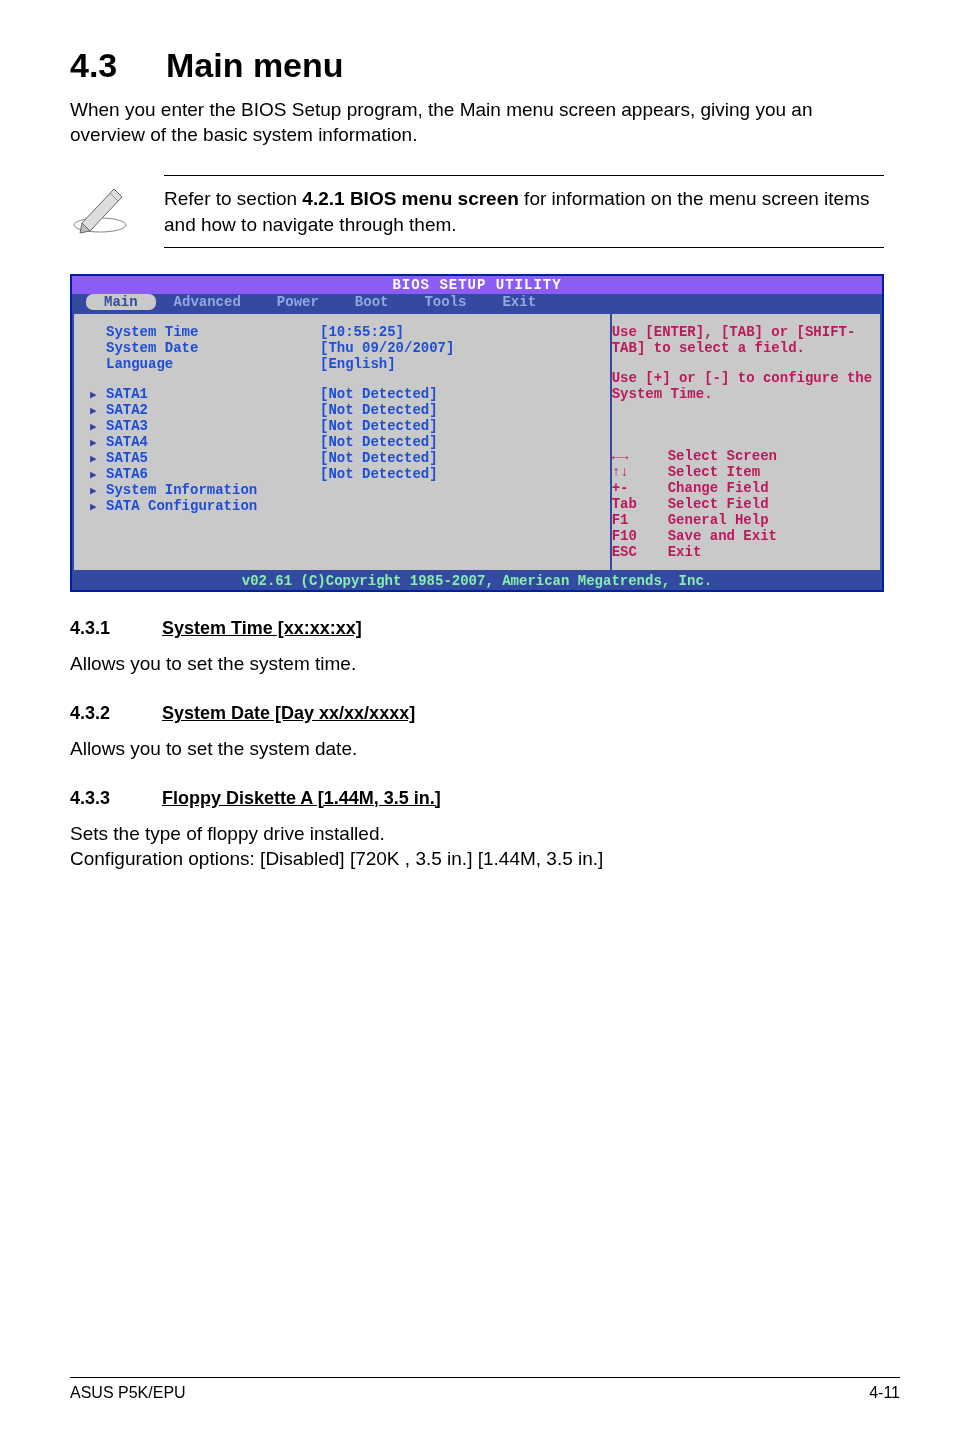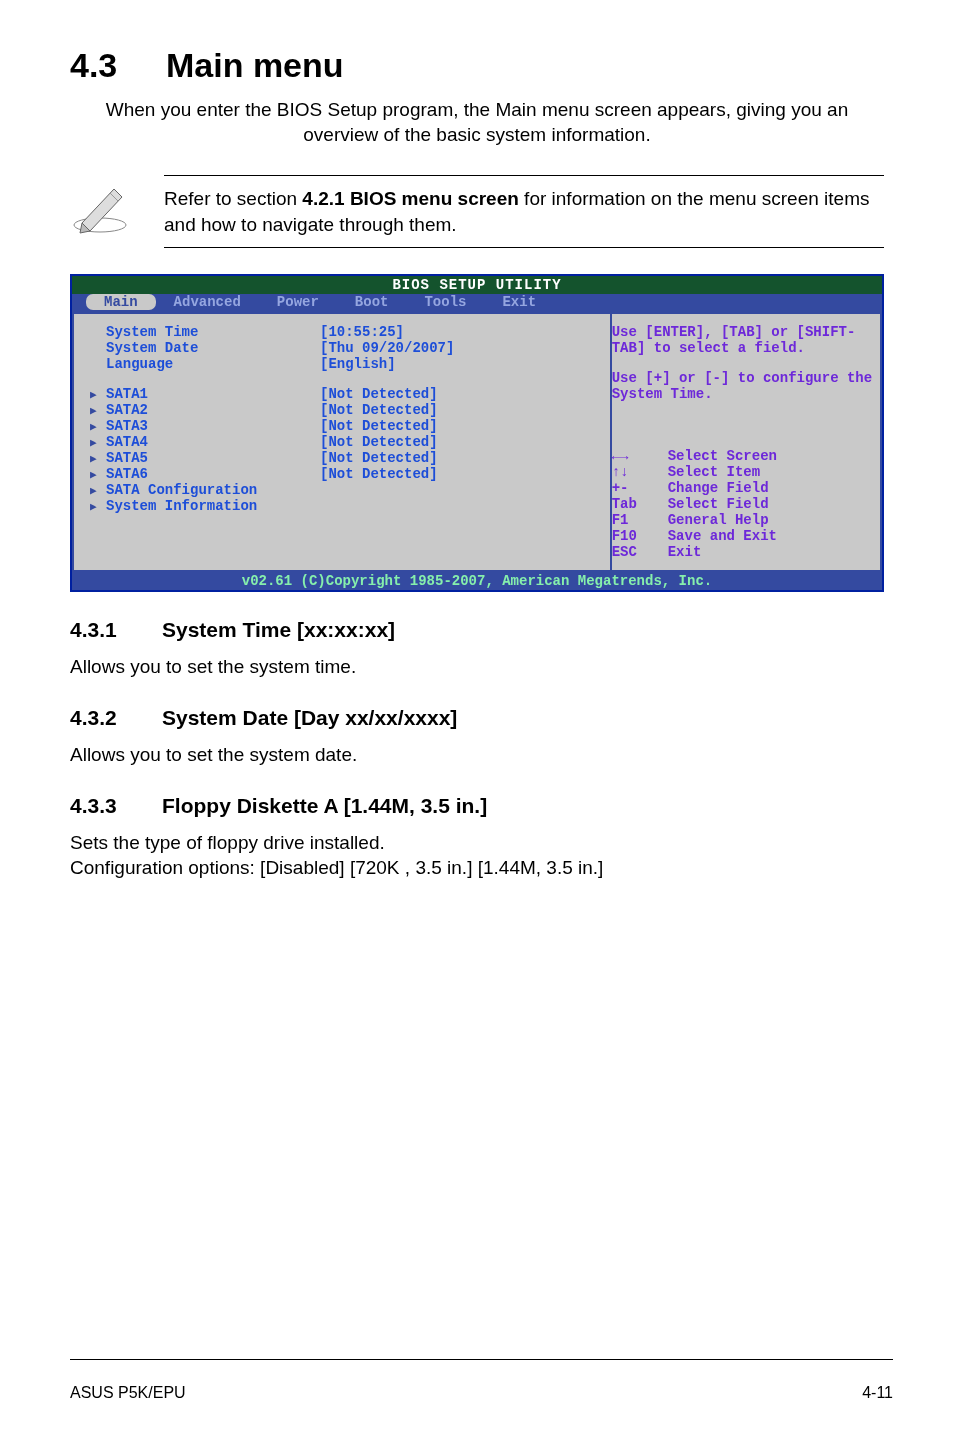--- a/index.html
+++ b/index.html
@@ -6,55 +6,55 @@
 html, body { width: 954px; height: 1438px; }
 body {
   font-family: Arial, Helvetica, sans-serif;
   color: #000;
   background: #fff;
   padding: 46px 70px 0 70px;
   position: relative;
 }
 .h1 { font-size: 34px; font-weight: 700; margin-bottom: 12px; }
 .num { display: inline-block; width: 96px; }
-.intro { font-size: 19px; line-height: 1.32; margin-bottom: 28px; text-align: center; }
+.intro { font-size: 19px; line-height: 1.32; margin-bottom: 28px; }
 
 .notebox { display: flex; align-items: flex-start; gap: 34px; margin-bottom: 26px; }
 .pencil {
   width: 60px; height: 60px; flex: 0 0 60px;
 }
 .note-text {
   border-top: 1px solid #000; border-bottom: 1px solid #000;
   padding: 10px 0; font-size: 19px; line-height: 1.35; flex: 1;
 }
 
 .bios-wrap { border: 2px solid #0020a0; background:#c9c9c9; font-family: "Courier New", monospace; font-size: 14px; font-weight: 700; margin-bottom: 26px;}
-.bios-title { background:#14532d; color:#fff; text-align:center; padding:1px 0; letter-spacing:1px;}
+.bios-title { background:#8b5cf6; color:#fff; text-align:center; padding:1px 0; letter-spacing:1px;}
 .bios-tabs { background:#344aa0; color:#95a6e0; display:flex; gap:0; padding:0 14px 2px 14px;}
 .bios-tabs span { padding:0 18px; }
 .bios-tabs span.active { background:#c9c9c9; color:#344aa0;border-radius:7px; }
 .bios-body { display:flex; }
 .bios-left { flex:1.9; border:2px solid #344aa0; border-right:1px solid #344aa0; padding:10px 10px 16px 16px; color:#1d4ed8; }
-.bios-right { flex:1; border:2px solid #344aa0; border-left:1px solid #344aa0; padding:10px 0; color:#6d28d9; position:relative;}
+.bios-right { flex:1; border:2px solid #344aa0; border-left:1px solid #344aa0; padding:10px 0; color:#be185d; position:relative;}
 .bios-row { display:flex; }
 .bios-label { width: 230px; }
 .tri::before { content:"▶"; color:#344aa0; font-size:11px; margin-right:6px; display:inline-block; width:10px;}
 .noarrow::before { content:""; display:inline-block; width:16px;}
 .help-keys { margin-top:46px; }
 .help-keys .krow { display:flex; }
 .help-keys .ksym { width:56px; }
 .bios-copy { background:#344aa0; color:#86efac; text-align:center; padding:1px 0; }
 
-.h2 { font-size: 21px; font-weight:700; margin: 0 0 12px 0; }
+.h2 { font-size: 18px; font-weight:700; margin: 0 0 12px 0; text-decoration: underline; }
 .h2 .secnum { display:inline-block; width:92px; }
 .body { font-size:19px; line-height:1.35; margin-bottom:26px; }
 
 .footer {
-  position:absolute; bottom:36px; left:70px; right:61px;
-  border-top:1px solid #000; padding-top:24px;
+  position:absolute; bottom:36px; left:70px; right:54px;
+  border-top:1px solid #000; padding-top:6px;
   display:flex; justify-content:space-between; font-size:16px;
 }
 </style>
 </head>
 <body>
 
 <div class="h1">
   <span class="num">4.3</span><span>Main menu</span>
 </div>
 
@@ -116,24 +116,24 @@
         </div>
       <div class="bios-row">
           <span class="bios-label tri">SATA5</span>
           <span>[Not Detected]</span>
         </div>
       <div class="bios-row">
           <span class="bios-label tri">SATA6</span>
           <span>[Not Detected]</span>
         </div>
       <div class="bios-row">
-          <span class="bios-label tri">SATA Configuration</span>
+          <span class="bios-label tri">System Information</span>
         </div>
       <div class="bios-row">
-          <span class="bios-label tri">System Information</span>
+          <span class="bios-label tri">SATA Configuration</span>
         </div>
     </div>
     <div class="bios-right">
       <div>Use [ENTER], [TAB] or [SHIFT-TAB] to select a field.</div>
       <div style="height:14px"></div>
       <div>Use [+] or [-] to configure the System Time.</div>
       <div class="help-keys">
         <div class="krow">
             <span class="ksym">←→</span>
             <span>Select Screen</span>

